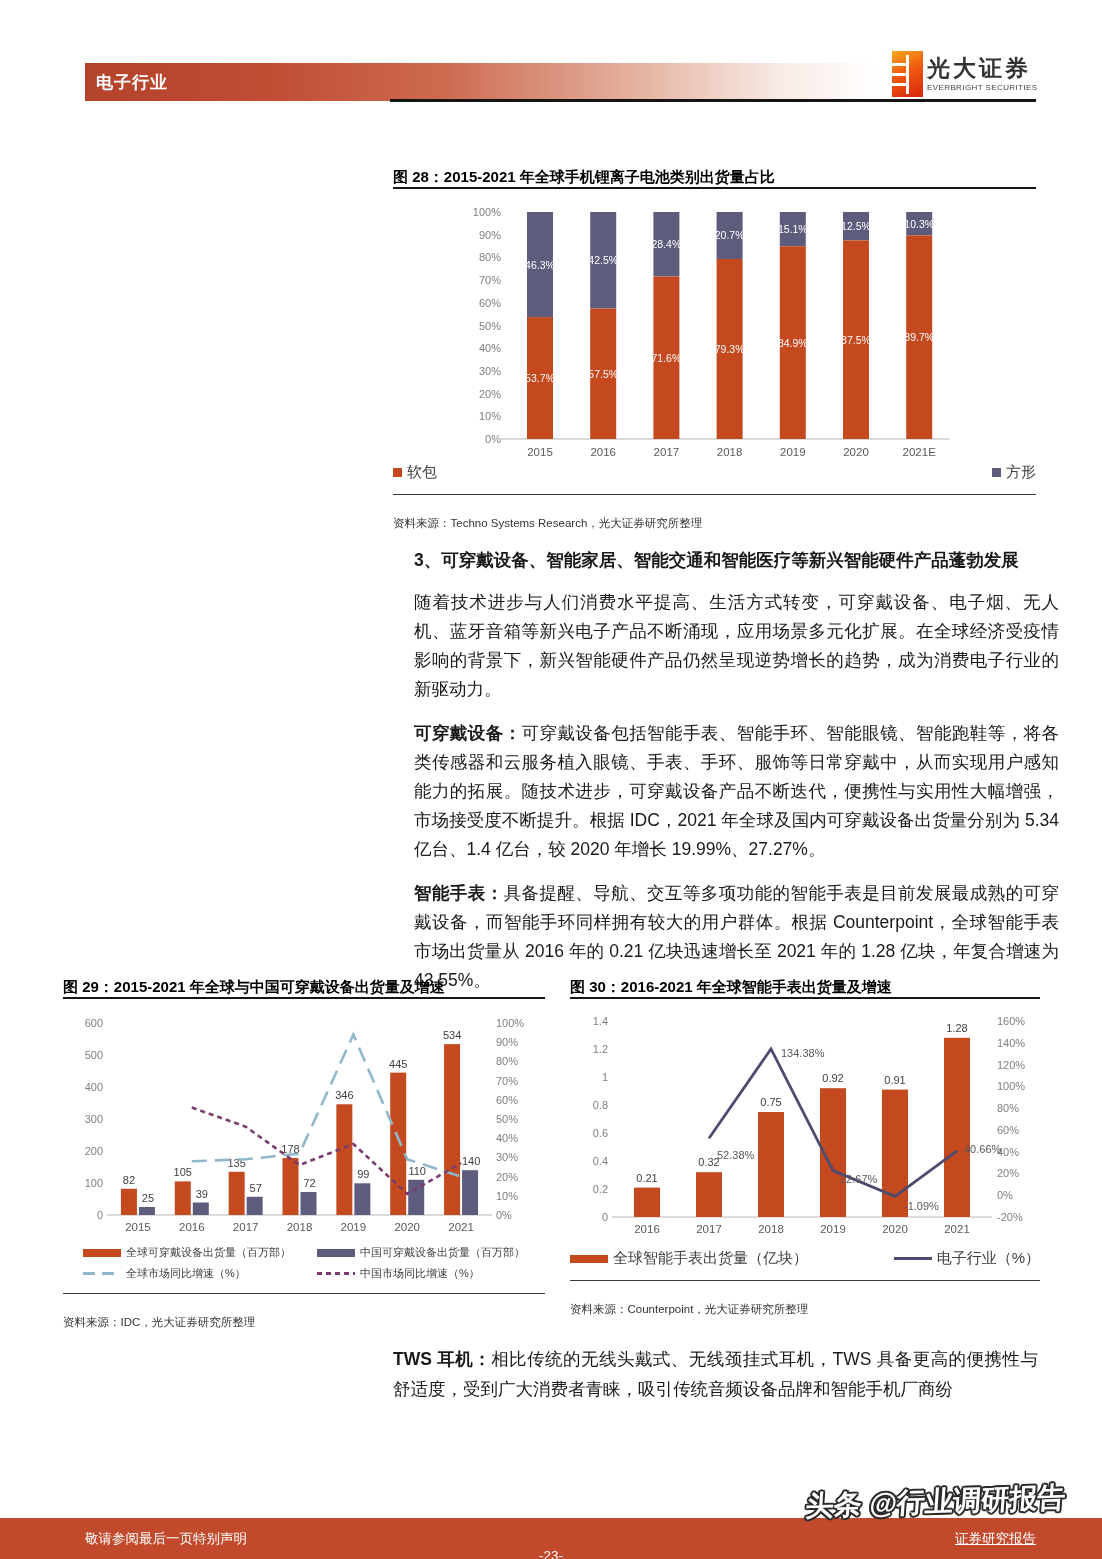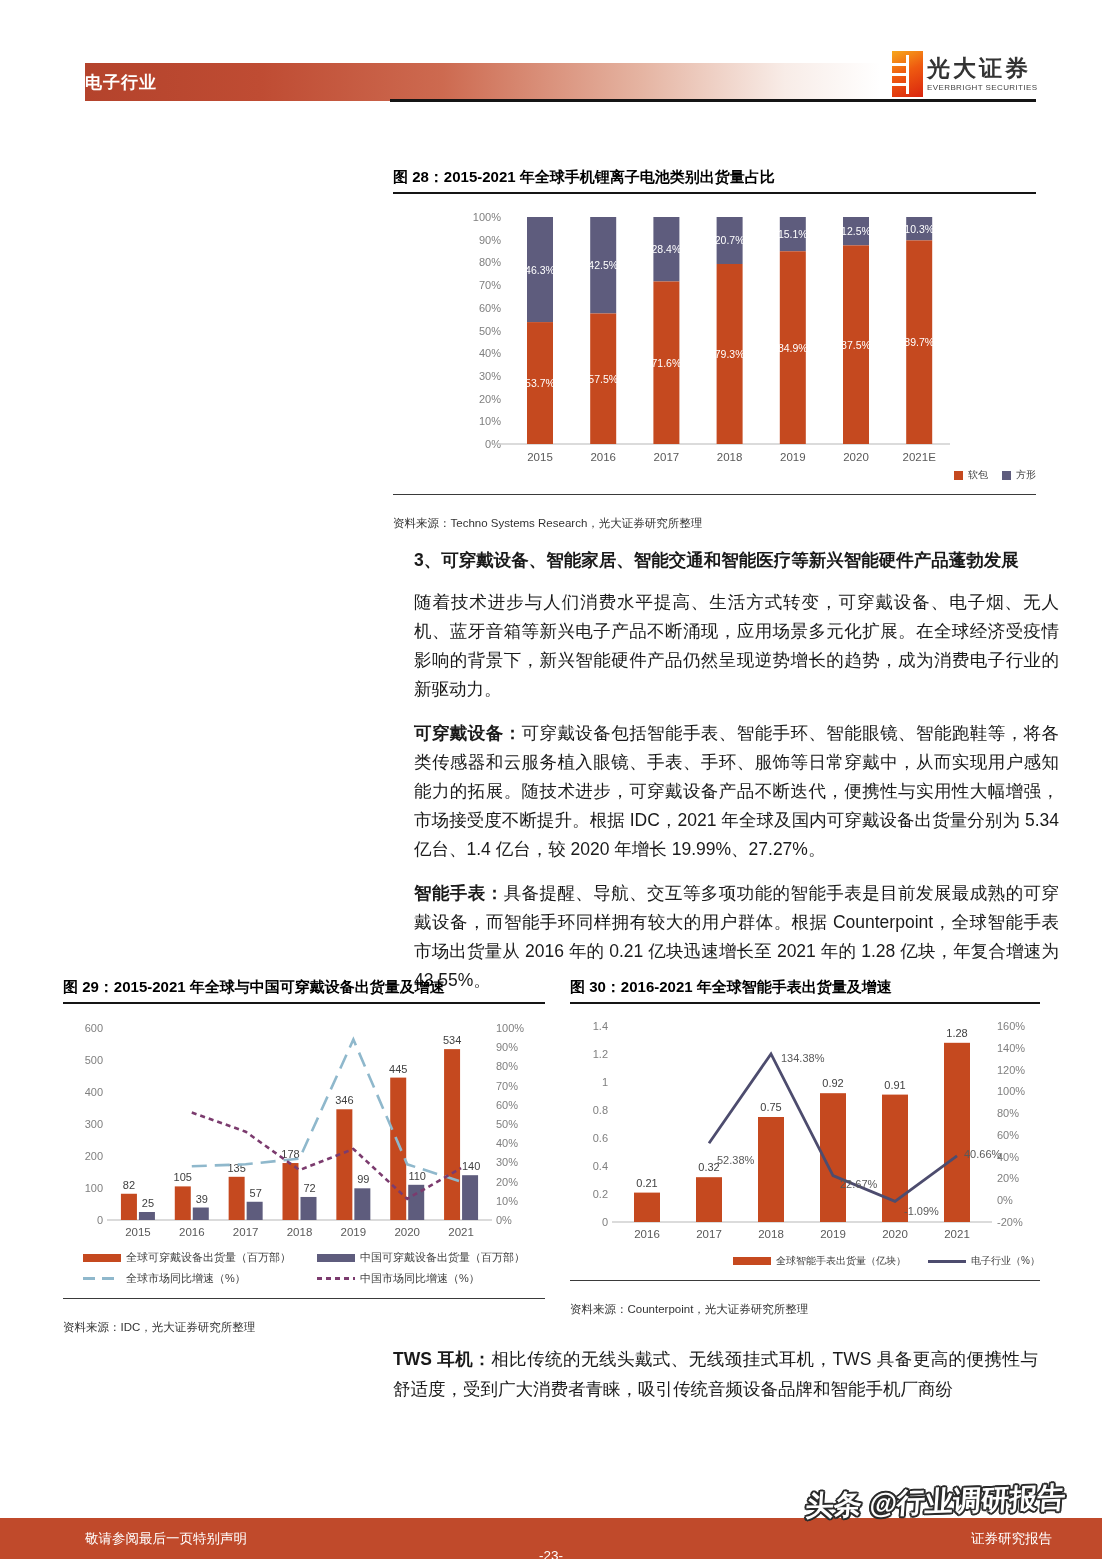--- a/index.html
+++ b/index.html
@@ -3,70 +3,70 @@
 <meta charset="utf-8">
 <style>
   html,body{margin:0;padding:0;background:#888;}
   .page{position:relative;width:1102px;height:1559px;background:#ffffff;overflow:hidden;
         font-family:"Liberation Sans","DejaVu Sans",sans-serif;color:#1a1a1a;}
 
   
   .banner{position:absolute;left:85px;top:63px;width:795px;height:38px;
           background:linear-gradient(90deg,#b4432c 0%,#bf4c33 22%,#cd6a50 45%,#e5b4a2 70%,#f8ece7 88%,#ffffff 100%);
           display:flex;align-items:center;}
-  .banner-label{color:#fff;font-weight:bold;font-size:17px;letter-spacing:1px;}
+  .banner-label{color:#fff;font-weight:bold;font-size:17px;padding-left:11px;letter-spacing:1px;}
   .logo{position:absolute;left:892px;top:51px;display:flex;gap:4px;align-items:center;}
   .logo-mark{width:31px;height:46px;background:linear-gradient(155deg,#f7a81c 0%,#ef5a10 45%,#d9250f 100%);position:relative;}
   .logo-mark::before{content:"";position:absolute;left:0;top:5px;width:46%;height:74%;
           background:repeating-linear-gradient(180deg,transparent 0 7px,#ffffff 7px 10px);}
   .logo-mark::after{content:"";position:absolute;left:46%;top:4px;width:3px;height:84%;background:#ffffff;}
   .logo-cn{font-size:23px;font-weight:bold;color:#333;letter-spacing:3px;line-height:1;}
   .logo-en{font-size:8px;color:#444;letter-spacing:.4px;margin-top:3px;}
   .header-rule{position:absolute;left:390px;top:99px;width:646px;height:3px;background:#151515;}
 
   
-  .fig-title{font-size:15px;font-weight:bold;color:#000;border-bottom:2.5px solid #151515;padding-bottom:5px;}
+  .fig-title{font-size:15px;font-weight:bold;color:#000;border-bottom:2.5px solid #151515;}
   .fig-source{border-top:1.5px solid #3a3a3a;font-size:11.5px;color:#333;padding-top:21px;margin-top:12px;}
   #fig28{position:absolute;left:393px;top:168px;width:643px;}
   svg{display:block;font-family:inherit;}
   #figrow{position:absolute;left:63px;top:978px;width:977px;display:flex;justify-content:space-between;}
   .figcol29{width:482px;}
   .figcol30{width:470px;}
   .figcol29 svg,.figcol30 svg{margin-top:8px;}
 
   .tick{fill:#7f7f7f;font-size:11px;}
   .xlab{fill:#595959;font-size:11.5px;}
   .seg{fill:#ffffff;font-size:10.5px;}
   .val{fill:#404040;font-size:11px;}
   .ptlab{fill:#595959;font-size:11px;}
   .axis{stroke:#cfcfcf;stroke-width:1.5;}
 
-  .legend-row{display:flex;justify-content:flex-end;align-items:center;gap:14px;
-              font-size:10px;color:#404040;margin-top:4px;}
+  .legend-row{display:flex;justify-content:space-between;align-items:center;gap:14px;
+              font-size:15px;color:#404040;margin-top:4px;}
   .legend-item{display:flex;align-items:center;gap:5px;white-space:nowrap;}
   .sw-sq{width:9px;height:9px;flex:0 0 auto;}
   .sw-wide{width:38px;height:8px;flex:0 0 auto;}
   .sw-line{width:38px;height:3px;flex:0 0 auto;}
   .sw-dash-long{width:38px;height:3px;flex:0 0 auto;}
   .sw-dash-short{width:38px;height:3px;flex:0 0 auto;}
   .legend-grid{display:grid;grid-template-columns:auto auto;column-gap:26px;row-gap:6px;
                justify-content:center;font-size:11px;color:#404040;margin-top:6px;}
 
   
   #textblock{position:absolute;left:414px;top:546px;width:645px;font-size:17.5px;line-height:29px;text-align:justify;}
   #textblock h3{font-size:17.5px;line-height:29px;margin:0 0 13px 0;font-weight:bold;}
   #textblock p{margin:0 0 15px 0;}
   .lead{font-weight:bold;}
   #tws{position:absolute;left:393px;top:1344px;width:645px;font-size:17.5px;line-height:30px;text-align:justify;}
 
   
   .footer{position:absolute;left:0;bottom:0;width:1102px;height:41px;background:#c04a2b;color:#fff;font-size:13.5px;}
   .footer-left{position:absolute;left:85px;top:12px;}
   .footer-center{position:absolute;left:0;width:100%;top:12px;text-align:center;margin-top:18px;}
-  .footer-right{position:absolute;right:50px;top:12px;}
+  .footer-right{position:absolute;right:66px;top:12px;text-decoration:underline;}
   .watermark{position:absolute;left:806px;top:1483px;font-size:28px;font-weight:bold;color:#fff;white-space:nowrap;
              transform:skewX(-6deg) rotate(-2deg);z-index:5;
              text-shadow:2px 0 #2b2b2b,-2px 0 #2b2b2b,0 2px #2b2b2b,0 -2px #2b2b2b,
                          1.5px 1.5px #2b2b2b,-1.5px -1.5px #2b2b2b,1.5px -1.5px #2b2b2b,-1.5px 1.5px #2b2b2b;}
 </style>
 </head>
 <body>
 
 <div class="page">
 

